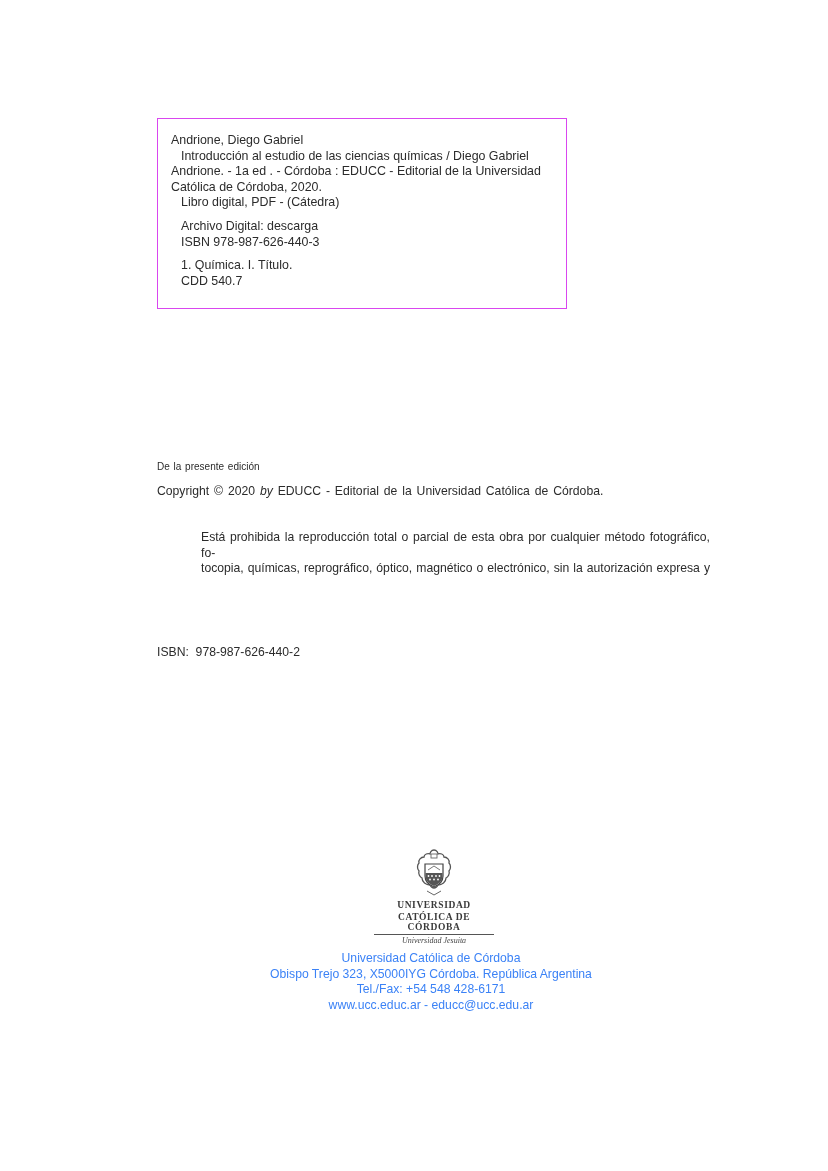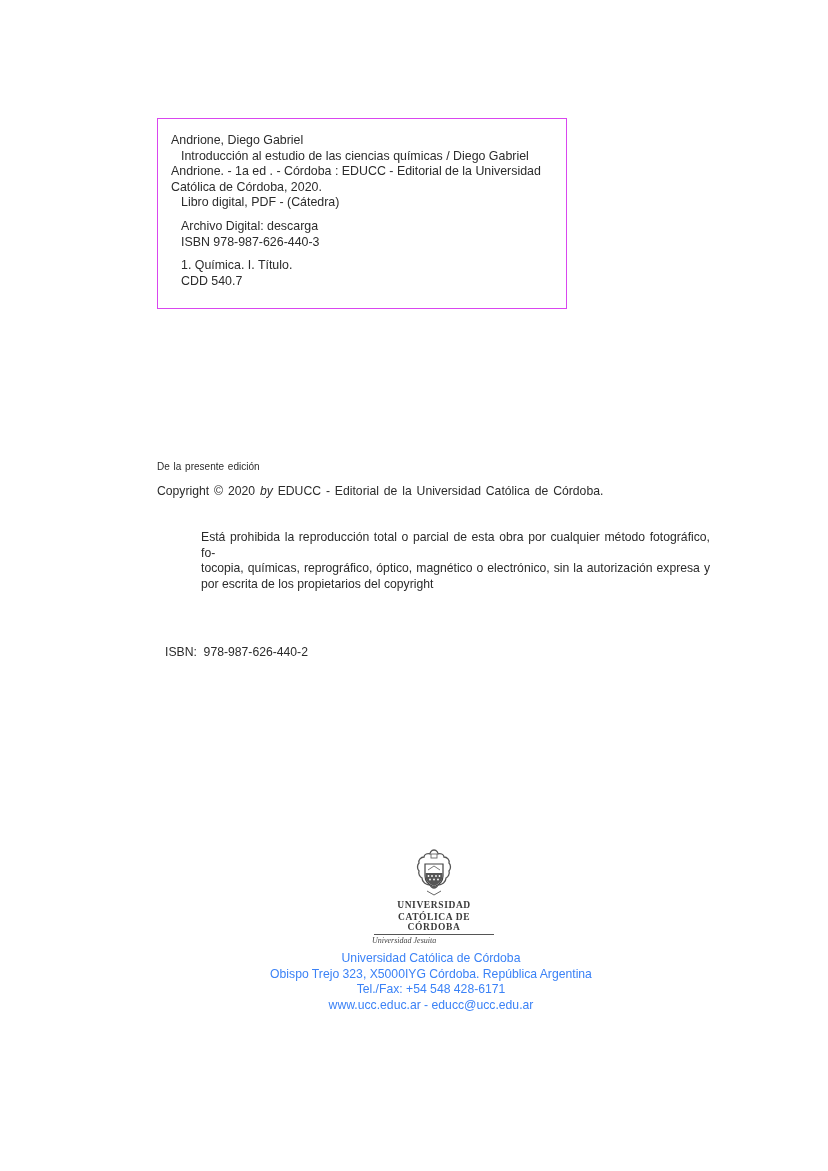--- a/index.html
+++ b/index.html
@@ -17,29 +17,29 @@
   .cat-box .gap { height:8px; }
   .edition { position:absolute; left:157px; top:461px; font-size:10px; word-spacing:1px; }
   .copyright { position:absolute; left:157px; top:484px; font-size:12.2px; word-spacing:1.5px; }
   .copyright i { font-style:italic; }
   .rights {
     position:absolute; left:157px; top:530px; width:553px; font-size:12.2px; line-height:15.6px;
     text-align:justify;
   }
   .rights .ln { display:block; text-align:justify; text-align-last:justify;margin-left:44px; }
   .rights .ln.last { text-align-last:left; }
-  .isbn { position:absolute; left:157px; top:645px; font-size:12.2px;margin-left:8px; }
+  .isbn { position:absolute; left:157px; top:645px; font-size:12.2px; }
   .logo { position:absolute; left:372px; top:848px; width:124px; height:96px; }
   .logo svg { display:block; margin:0 auto; }
   .logo .u1 {
     font-family:"Liberation Serif", serif; color:#3a3a3a; text-align:center; font-size:9.5px;
     letter-spacing:0.6px; font-weight:bold; line-height:10px; margin-top:2px;
   }
   .logo .rule { height:1px; background:#555; margin:2px 2px 1px 2px; }
-  .logo .jes { font-family:"Liberation Serif", serif; font-style:italic; font-size:8px; color:#444; }
+  .logo .jes { font-family:"Liberation Serif", serif; font-style:italic; font-size:8px; text-align:center; color:#444; }
   .address {
     position:absolute; left:228px; top:951px; width:406px; text-align:center;
     font-size:12.2px; line-height:15.6px; color:#3b82f6;
   }
   .address .ln { display:block; }
 </style>
 </head>
 <body>
 
 <div class="cat-box">
@@ -59,21 +59,20 @@
 <div class="edition">De la presente edición</div>
 <div class="copyright">
   <span>Copyright © 2020</span>
   <i>by</i>
   <span>EDUCC - Editorial de la Universidad Católica de Córdoba.</span>
 </div>
 
 <div class="rights">
   <span class="ln">Está prohibida la reproducción total o parcial de esta obra por cualquier método fotográfico, fo-</span>
   <span class="ln">tocopia, químicas, reprográfico, óptico, magnético o electrónico, sin la autorización expresa y</span>
-  <span class="ln last">por escrita de los propietarios del copyright</span>
 </div>
 
 <div class="isbn" style="white-space:pre;">ISBN:  978-987-626-440-2</div>
 
 <div class="logo">
   <svg width="40" height="50" viewBox="0 0 40 50">
     <path d="M20 2 c-3 0-4 3-4 4 c-2-1-6 0-6 3 c-3 0-6 3-5 6 c-2 2-2 6 0 8 c-1 3 1 6 3 7 c0 4 4 7 8 7 c1 2 3 3 4 3 c1 0 3-1 4-3 c4 0 8-3 8-7 c2-1 4-4 3-7 c2-2 2-6 0-8 c1-3-2-6-5-6 c0-3-4-4-6-3 c0-1-1-4-4-4z" fill="none" stroke="#555" stroke-width="1.3"></path>
     <path d="M11 16 h18 v12 c0 6-4 9-9 11 c-5-2-9-5-9-11z" fill="#fff" stroke="#444" stroke-width="1.2"></path>
     <path d="M11.5 25 h17 v3 c0 5-3.5 8-8.5 10 c-5-2-8.5-5-8.5-10z" fill="#555"></path>
     <circle cx="14.5" cy="28" r="0.9" fill="#fff"></circle>

